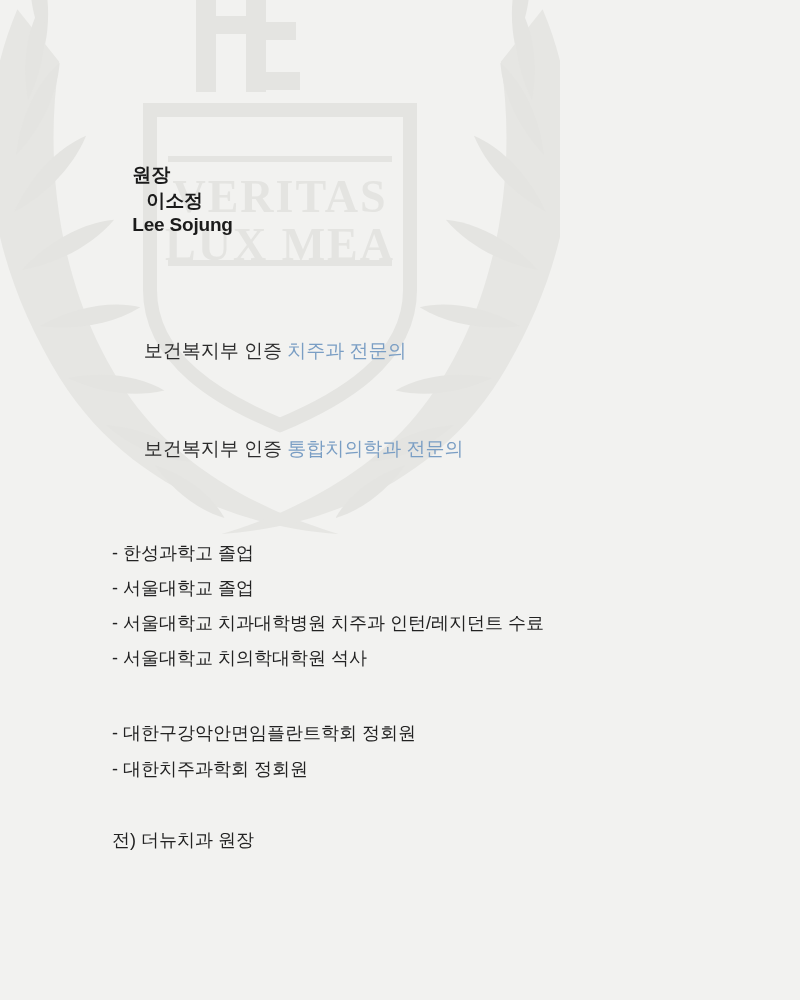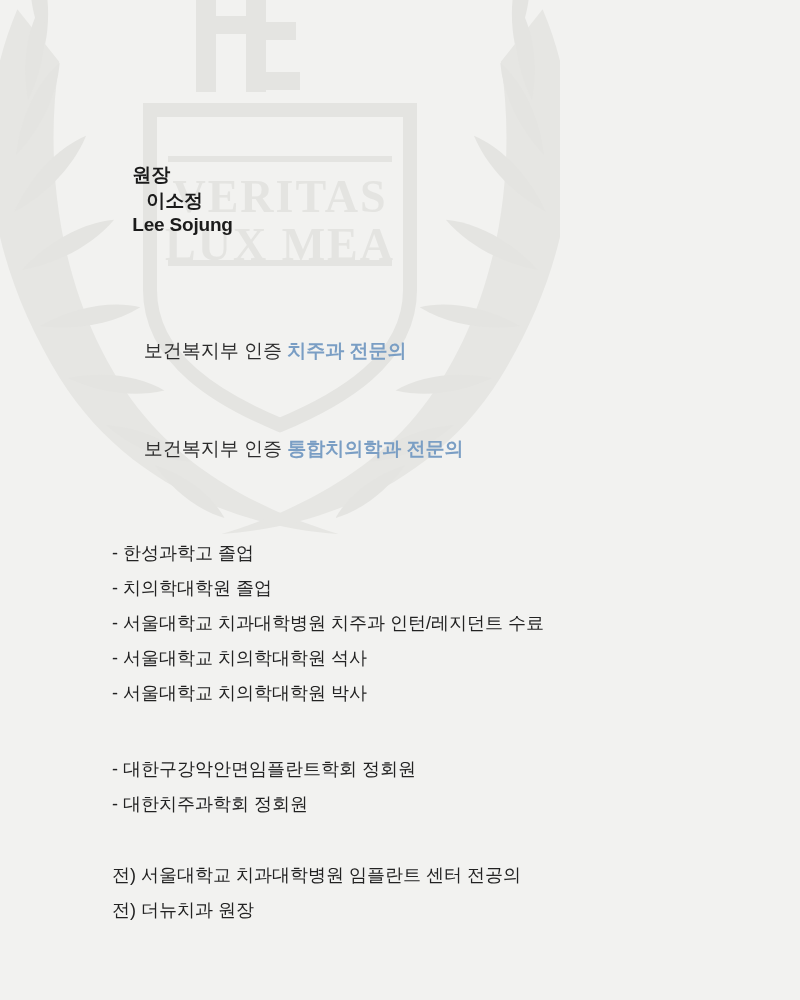--- a/index.html
+++ b/index.html
@@ -49,21 +49,21 @@
 
   .cert-block { margin-bottom: 38px; }
   .cert-line {
     font-size: 19px;
     color: #2b2b2b;
     line-height: 1.72;
     white-space: pre;
   }
   .cert-line .hl {
     color: #7a9ec4;
-    font-weight: bold;
+    font-weight: normal;
   }
 
   .list-block { margin-bottom: 30px; }
   .list-line {
     font-size: 18px;
     color: #222;
     line-height: 1.95;
     white-space: pre;
   }
 
@@ -149,30 +149,28 @@
     <div class="cert-line">
       <span>보건복지부 인증 </span><span class="hl">치주과 전문의</span>
     </div>
     <div class="cert-line">
       <span>보건복지부 인증 </span><span class="hl">통합치의학과 전문의</span>
     </div>
   </div>
 
   <div class="list-block group1">
     <div class="list-line">- 한성과학고 졸업</div>
-    <div class="list-line">- 치의학대학원 졸업</div>
+    <div class="list-line">- 서울대학교 졸업</div>
     <div class="list-line">- 서울대학교 치과대학병원 치주과 인턴/레지던트 수료</div>
     <div class="list-line">- 서울대학교 치의학대학원 석사</div>
-    <div class="list-line">- 서울대학교 치의학대학원 박사</div>
   </div>
 
   <div class="list-block group2">
     <div class="list-line">- 대한구강악안면임플란트학회 정회원</div>
     <div class="list-line">- 대한치주과학회 정회원</div>
   </div>
 
   <div class="list-block group3">
-    <div class="list-line">전) 서울대학교 치과대학병원 임플란트 센터 전공의</div>
     <div class="list-line">전) 더뉴치과 원장</div>
 
   </div>
 
 </div>
 
 </body></html>

